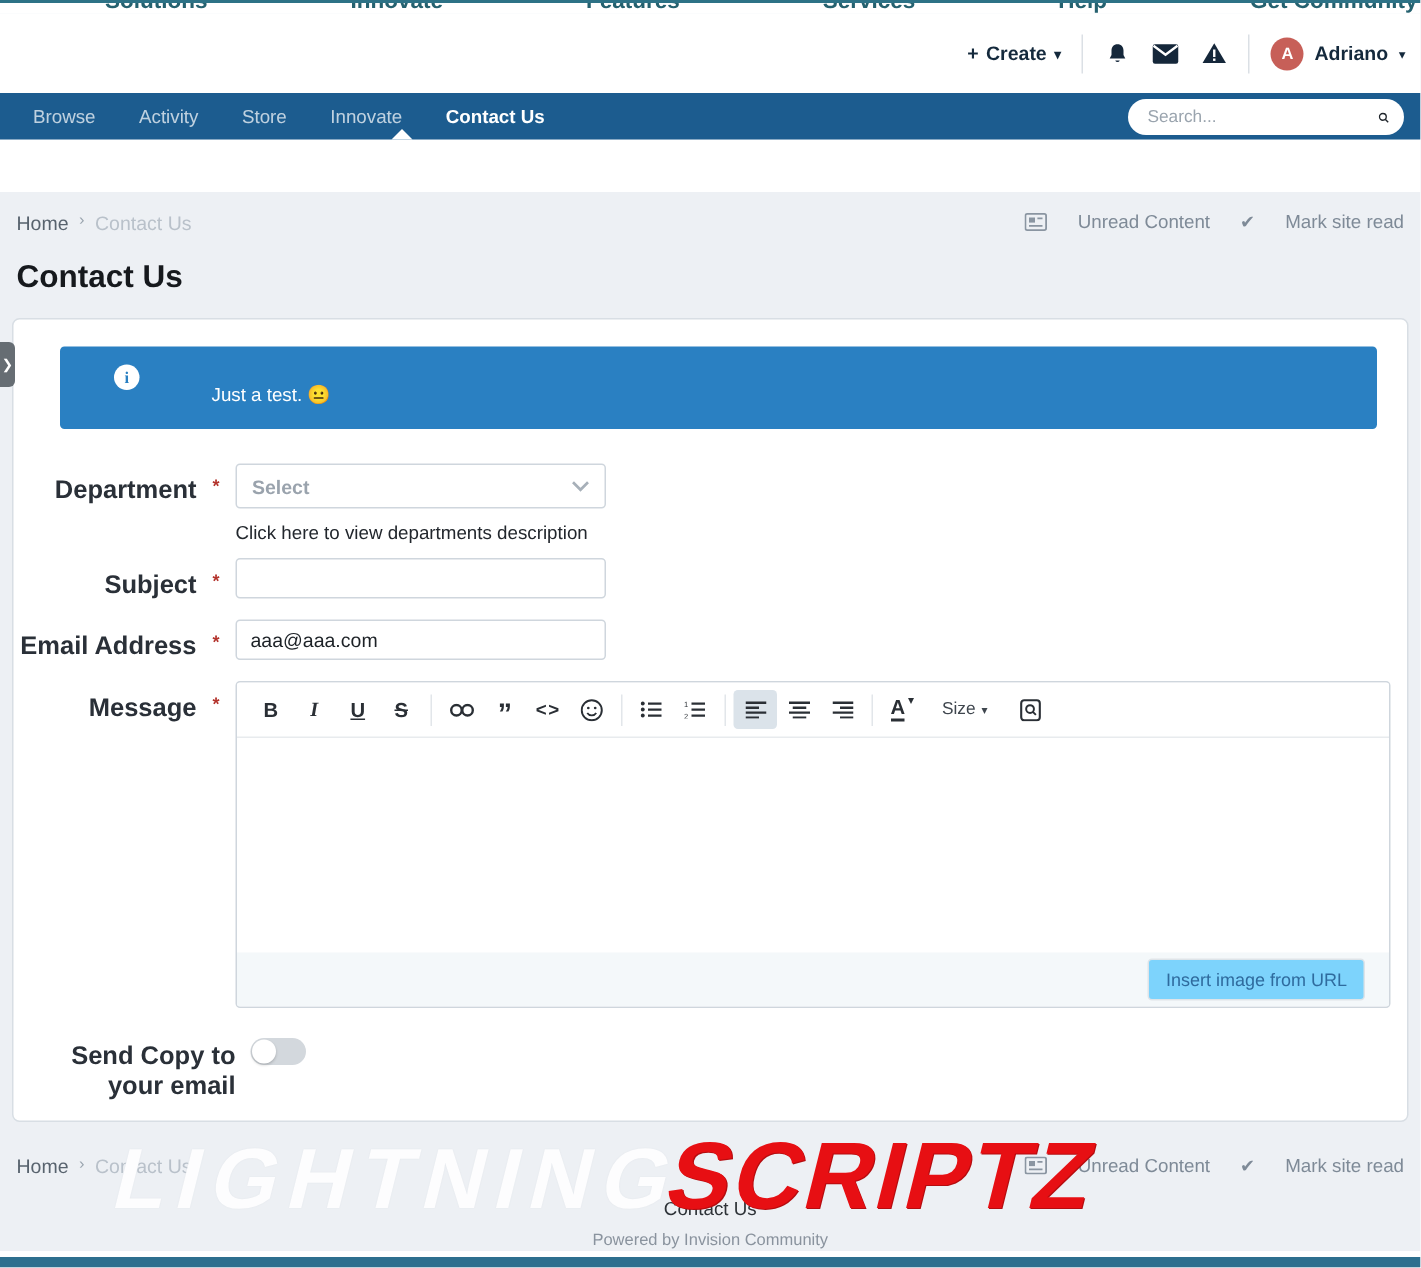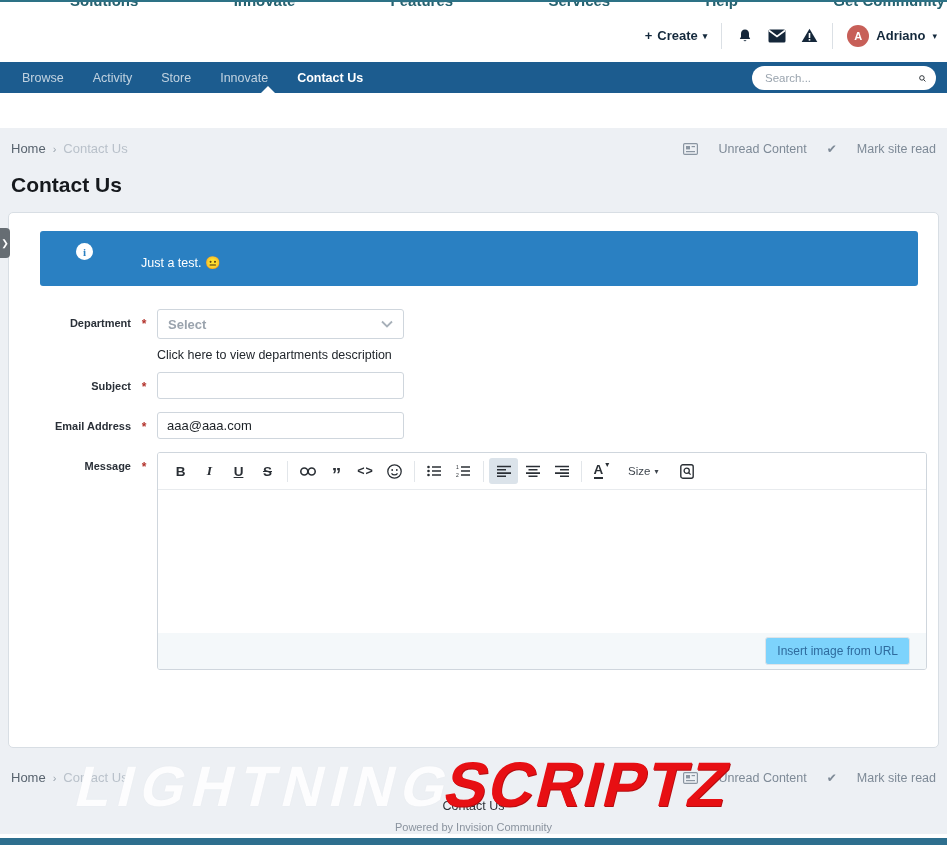--- a/index.html
+++ b/index.html
@@ -29,38 +29,38 @@
   .nav-item { font-size:12.5px; color:rgba(255,255,255,.72); margin-right:29px; cursor:pointer; }
   .nav-item.active { color:#fff; font-weight:bold; }
   .nav-caret { position:absolute; bottom:0; left:261px; width:0; height:0; border-left:7px solid transparent; border-right:7px solid transparent; border-bottom:7px solid #fff; }
   .search-pill { position:absolute; right:11px; top:4px; width:184px; height:24px; background:#fff; border-radius:12px; display:flex; align-items:center; padding:0 10px 0 13px; }
   .search-pill input { border:none; outline:none; flex:1; font-size:11.5px; color:#333; background:transparent; font-family:"Liberation Sans",sans-serif; }
   .search-pill input::placeholder { color:#9aa4ae; }
 
   .white-strip { height:35px; background:#fff; }
 
   
-  .crumb-row { display:flex; align-items:center; padding:13px 11px 0 11px; }
+  .crumb-row { display:flex; align-items:flex-start; padding:13px 11px 0 11px; }
   .crumb-home { font-size:13px; color:#58636e; cursor:pointer; }
   .crumb-sep { font-size:11px; color:#9aa4ae; margin:0 7px; }
   .crumb-cur { font-size:13px; color:#b9c1ca; }
   .crumb-right { margin-left:auto; display:flex; align-items:center; gap:20px; }
   .crumb-link { display:flex; align-items:center; gap:20px; font-size:12.5px; color:#7e8a97; cursor:pointer; }
   .crumb-link .chk { font-size:12px; color:#7e8a97; }
 
   .page-title { font-size:21px; font-weight:800; color:#16191d; margin:17px 11px 15px 11px; }
 
   
   .card { margin:0 8px; background:#fff; border:1px solid #d8dee4; border-radius:5px; height:536px; position:relative; }
   .banner { position:relative; margin:18px 20px 0 31px; height:55px; background:#2a80c2; border-radius:3px; }
   .info-ico { position:absolute; left:36px; top:12px; width:17px; height:17px; border-radius:50%; background:#fff; color:#2a80c2; font-size:11px; font-weight:bold; font-family:"Liberation Serif",serif; display:flex; align-items:center; justify-content:center; }
   .banner-text { position:absolute; left:101px; top:24px; font-size:12.5px; color:#fff; }
 
   .frm-row { display:flex; }
-  .lbl { width:122px; text-align:right; font-size:11px; font-weight:bold; color:#2a3038; padding-top:8px; }
+  .lbl { width:122px; text-align:right; font-size:17px; font-weight:bold; color:#2a3038; padding-top:8px; }
   .star { width:26px; text-align:center; font-size:12px; font-weight:bold; color:#b3332c; padding-top:8px; }
   .fld { }
   .select-box { width:247px; height:30px; border:1px solid #cfd6dd; border-radius:3px; display:flex; align-items:center; padding:0 10px; cursor:pointer;font-weight:bold; }
   .select-box .ph { font-size:13px; color:#9aa3ad; flex:1; }
   .dept-link { font-size:12.5px; color:#22272d; margin-top:9px; cursor:pointer; }
   .txt-input { width:247px; height:27px; border:1px solid #cfd6dd; border-radius:3px; padding:0 9px; font-size:13px; color:#1c2126; outline:none; font-family:"Liberation Sans",sans-serif; }
 
   
   .editor { width:770px; border:1px solid #cfd6dd; border-radius:3px; overflow:hidden; }
   .toolbar { height:37px; display:flex; align-items:center; padding:0 8px; border-bottom:1px solid #e8ebee; background:#fff; }
@@ -327,20 +327,28 @@
           </span>
         </div>
         <div class="edit-area"></div>
         <div class="edit-foot">
           <button class="insert-url-btn">Insert image from URL</button>
         </div>
       </div>
     </div>
   </div>
 
+  <div class="frm-row" style="margin-top:17px;">
+    <div class="lbl toggle-lbl" style="width:148px; padding-top:5px;">Send Copy to your email</div>
+    <div class="fld" style="margin-left:10px;">
+      <div class="toggle">
+          <div class="knob"></div>
+        </div>
+    </div>
+  </div>
 
 </div>
 
 <div class="crumb-row" style="padding-top:22px;">
   <span class="crumb-home">Home</span>
   <span class="crumb-sep">›</span>
   <span class="crumb-cur">Contact Us</span>
   <div class="crumb-right">
     <span class="crumb-link">
       <svg width="15" height="12" viewBox="0 0 15 12">

